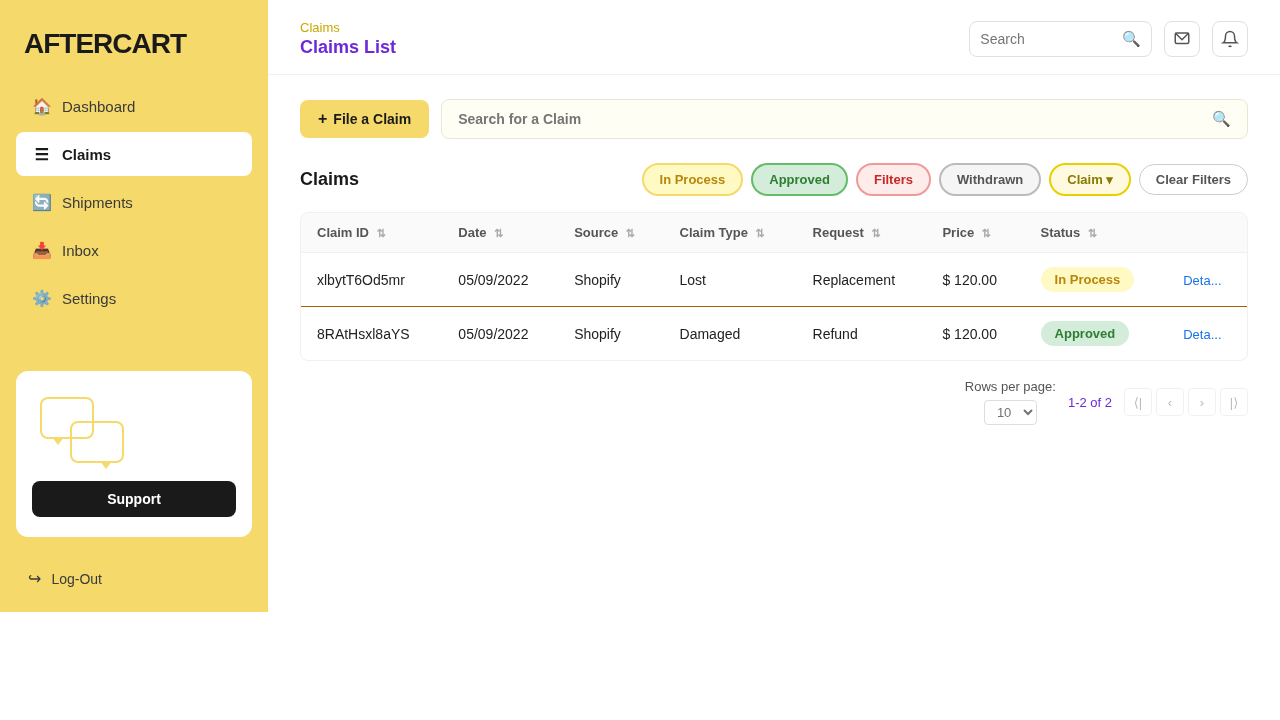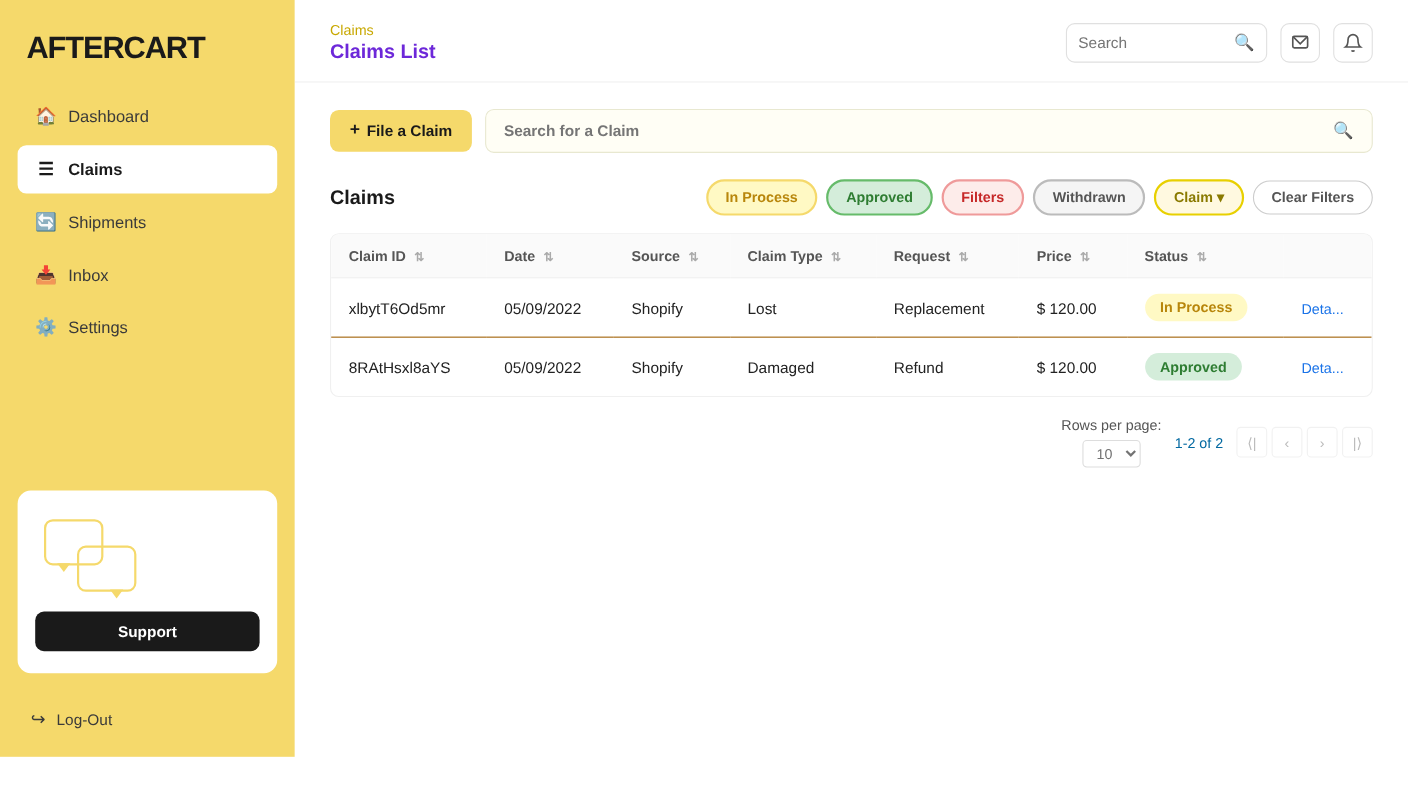--- a/index.html
+++ b/index.html
@@ -6,21 +6,21 @@
     body { font-family: -apple-system, BlinkMacSystemFont, 'Segoe UI', sans-serif; display: flex; height: 720px; width: 1280px; overflow: hidden; background: #fff; }
 
     
     .sidebar {
       width: 268px;
       min-width: 268px;
       background: #F5D96B;
       display: flex;
       flex-direction: column;
       padding: 0;
-      height: 688px;
+      height: 612px;
     }
     .sidebar-logo {
       padding: 28px 24px 24px;
       font-size: 28px;
       font-weight: 900;
       letter-spacing: -1px;
       color: #1a1a1a;
     }
     .sidebar-nav {
       flex: 1;
@@ -374,21 +374,21 @@
     }
     .rows-select {
       border: 1px solid #ddd;
       border-radius: 4px;
       padding: 3px 8px;
       font-size: 13px;
       background: #fff;
       color: #737373;
       cursor: pointer;
     }
-    .page-info { color: #0369a1; }
+    .page-info { color: #6d28d9; }
     .page-nav {
       display: flex;
       align-items: center;
       gap: 4px;
     }
     .page-nav-btn {
       width: 28px;
       height: 28px;
       border: 1px solid #ddd;
       border-radius: 4px;

